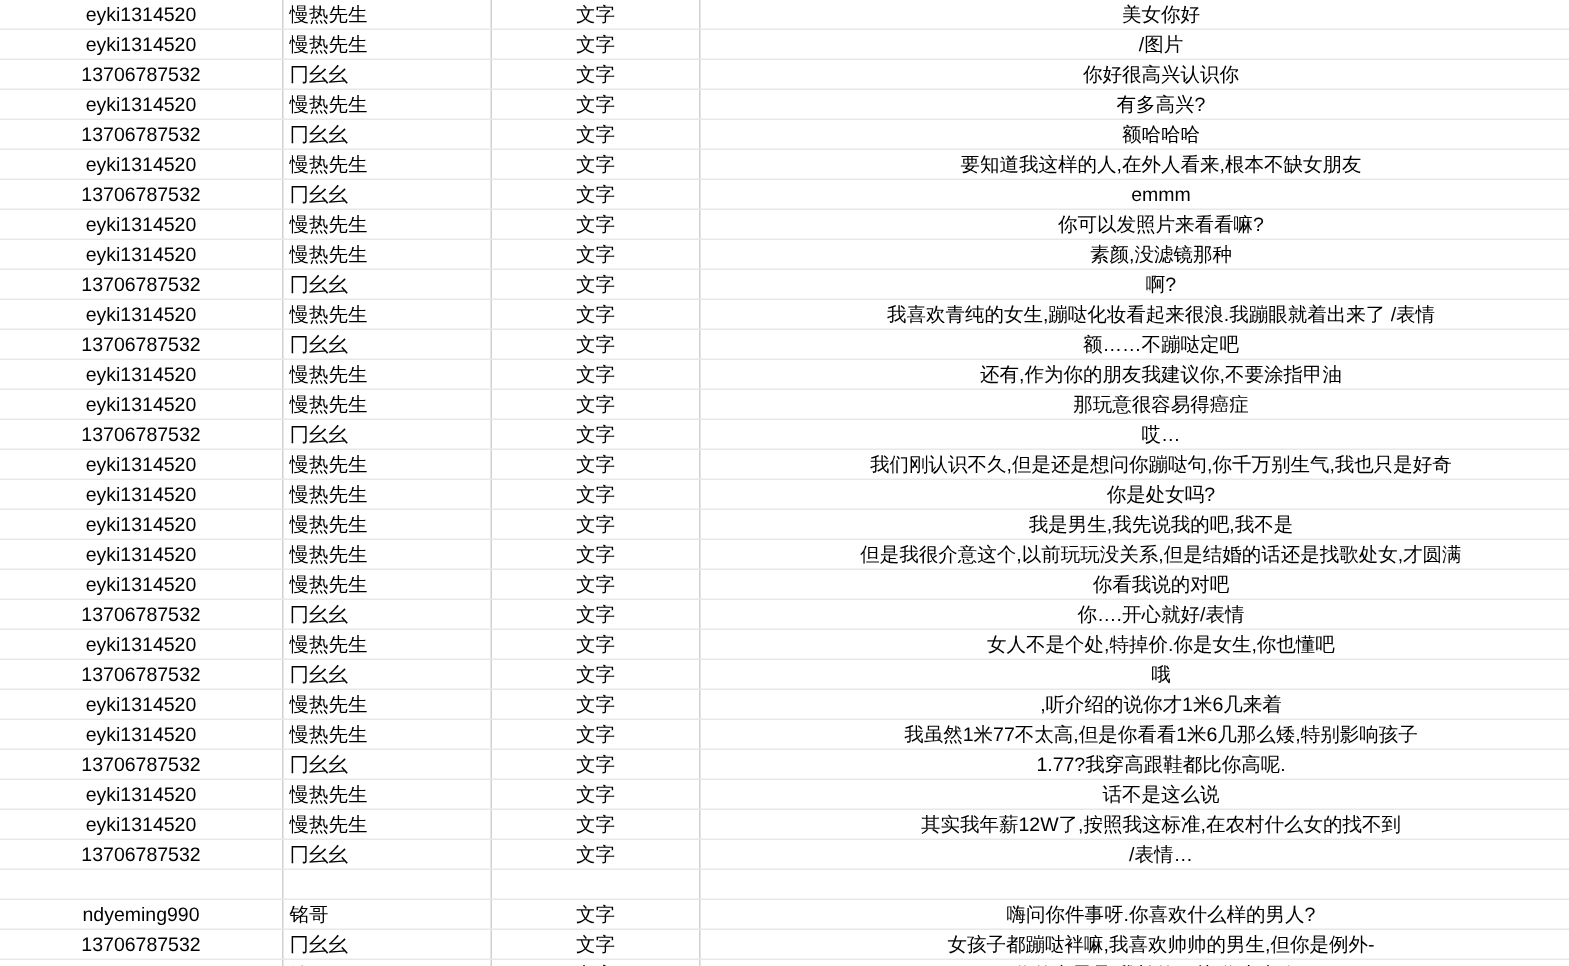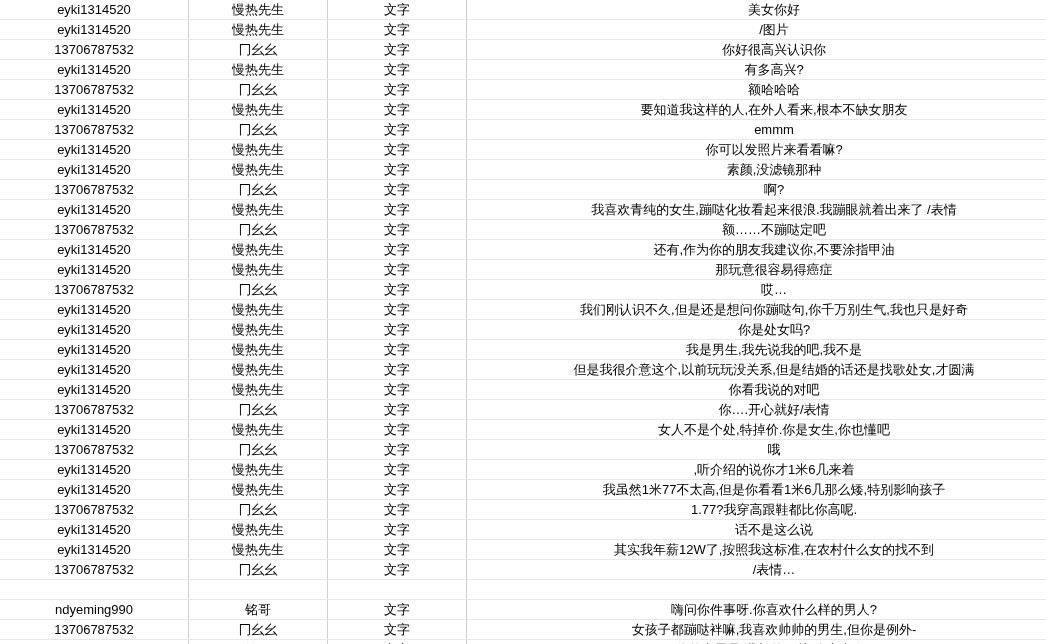--- a/index.html
+++ b/index.html
@@ -25,21 +25,21 @@
     line-height: 19px;
     padding: 0 4px;
     border-right: 1px solid #d0d0d0;
     border-bottom: 1px solid #e8e8e8;
     white-space: nowrap;
     overflow: hidden;
     vertical-align: middle;
     font-size: 13px;
   }
   .col-a { width: 180px; text-align: center; }
-  .col-b { width: 130px; text-align: center; }
+  .col-b { width: 130px; }
   .col-c { width: 130px; text-align: center; margin-top: 10px; }
   .col-d { width: 606px; text-align: center; border-right: none; }
   tr.blank td {
     border-bottom: 1px solid #e8e8e8;
   }
 </style>
 </head>
 <body>
 
 <table class="sheet">

